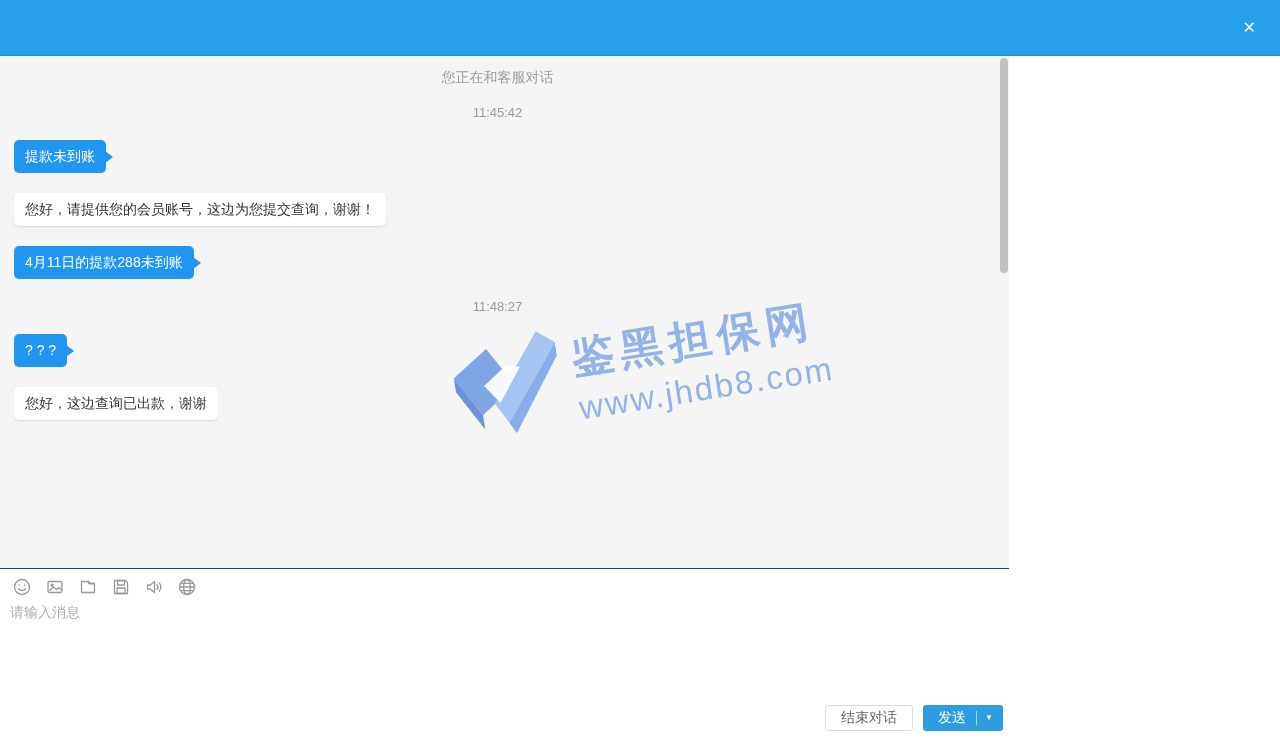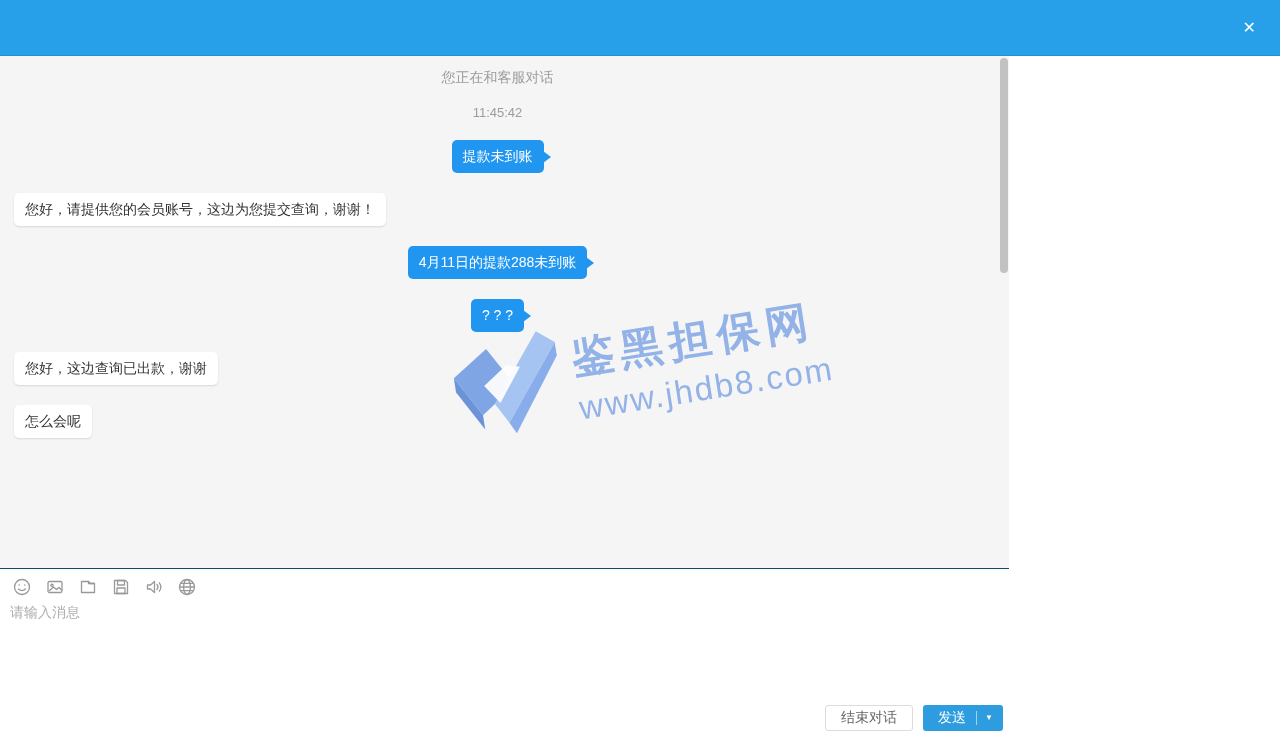--- a/index.html
+++ b/index.html
@@ -26,21 +26,21 @@
   }
 
   
   .chat-messages {
     position:absolute; left:0; top:56px; width:1009px; height:512px;
     background:#f5f5f5; overflow:hidden;
   }
   #message-list { padding-top:14px; }
   .msg-row { display:flex; margin-bottom:20px; padding:0 28px 0 14px; position:relative; }
   .msg-row.notice, .msg-row.timestamp { justify-content:center; z-index:1;text-align:right; }
-  .msg-row.outgoing { justify-content:center; z-index:3; }
+  .msg-row.outgoing { justify-content:flex-start; z-index:3; }
   .msg-row.incoming { justify-content:flex-start; z-index:3; }
   .meta { font-size:13px; color:#9c9c9c; line-height:15px; }
   .msg-row.notice .meta { font-size:14px; }
   .bubble {
     position:relative; max-width:72%; padding:7px 11px; border-radius:5px;
     font-size:14px; line-height:19px; white-space:pre-wrap;
   }
   .bubble.out { background:#2196f0; color:#fff; }
   .bubble.out::after {
     content:''; position:absolute; right:-7px; top:50%; margin-top:-6px;
@@ -110,28 +110,28 @@
       </div>
       <div class="msg-row outgoing">
         <div class="bubble out">提款未到账</div>
       </div>
       <div class="msg-row incoming">
         <div class="bubble in">您好，请提供您的会员账号，这边为您提交查询，谢谢！</div>
       </div>
       <div class="msg-row outgoing">
         <div class="bubble out">4月11日的提款288未到账</div>
       </div>
+      <div class="msg-row timestamp">
+        <div class="meta">11:48:27</div>
+      </div>
       <div class="msg-row outgoing">
         <div class="bubble out">? ? ?</div>
       </div>
       <div class="msg-row incoming">
         <div class="bubble in">您好，这边查询已出款，谢谢</div>
-      </div>
-      <div class="msg-row incoming">
-        <div class="bubble in">怎么会呢</div>
       </div>
     </div>
 
   <div class="watermark">
     <svg class="wm-logo" width="115" height="125" viewBox="0 0 120 130">
       <polygon points="10,45 48,20 72,62 34,88" fill="#6292e2"></polygon>
       <polygon points="10,45 10,60 34,103 34,88" fill="#4a7bd0"></polygon>
       <polygon points="48,78 102,10 120,24 60,100" fill="#93b9f2"></polygon>
       <polygon points="60,100 120,24 120,38 66,112" fill="#6f9ce8"></polygon>
       <polygon points="40,58 54,78 80,44 66,40" fill="#ffffff" opacity="0.95"></polygon>

